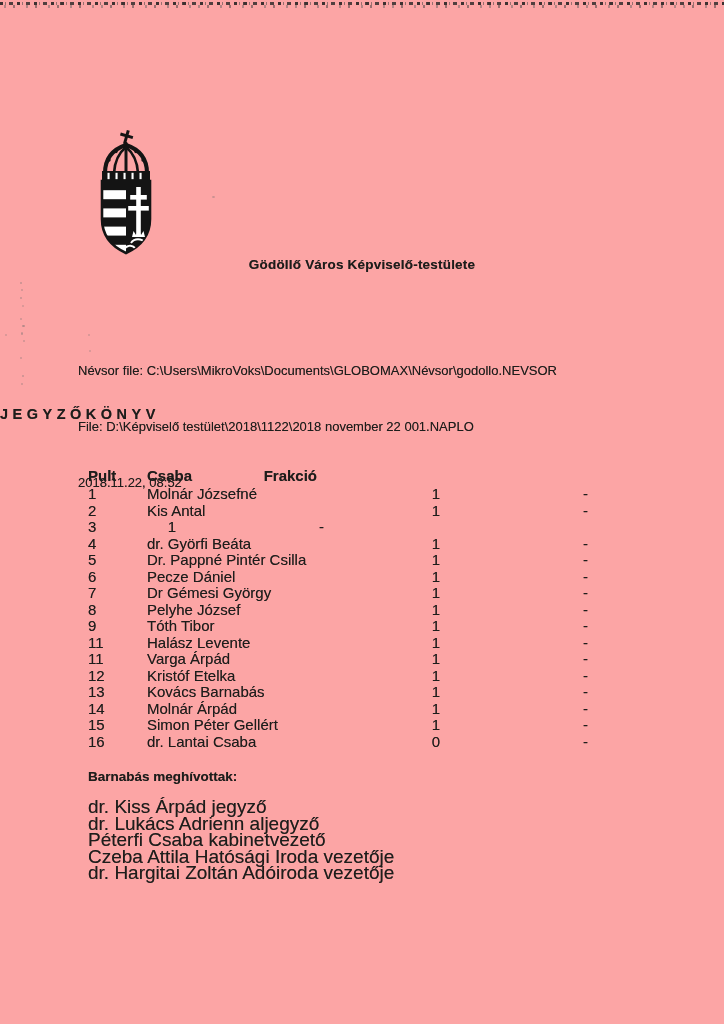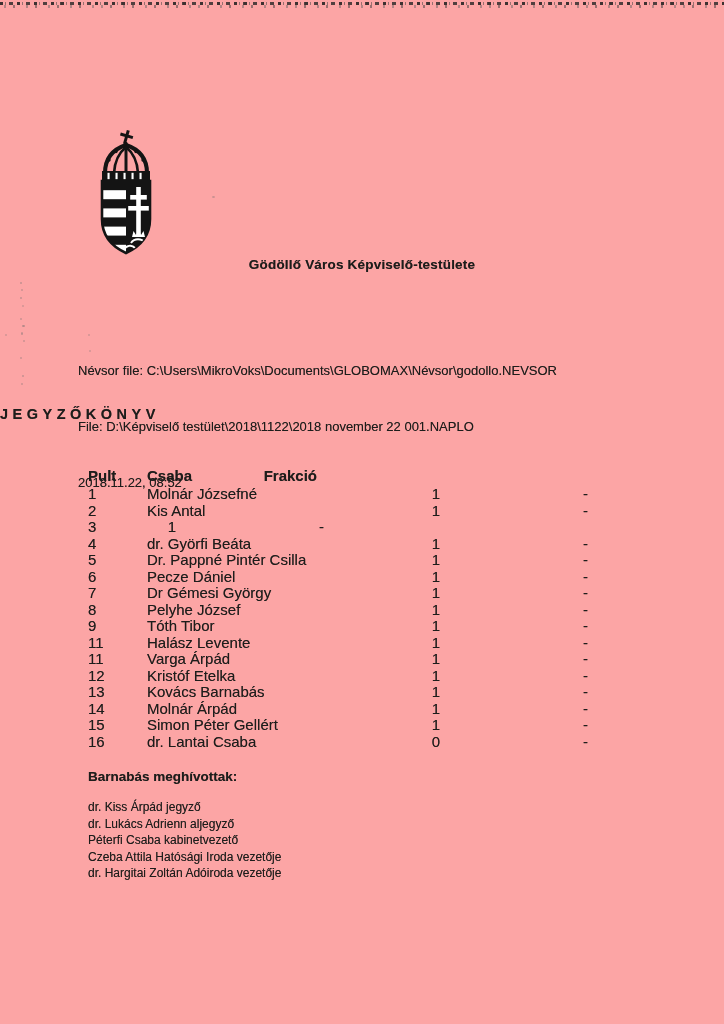--- a/index.html
+++ b/index.html
@@ -44,21 +44,21 @@
   .roster{position:absolute;top:468px;left:88px;width:500px;font-size:15px;}
   .trow{display:flex;line-height:16.5px;height:16.5px;}
   .thead{font-weight:bold;margin-bottom:1.5px;}
   .c-pult{width:59px;}
   .c-nev{flex:1;}
   .c-voks{width:29px;text-align:right;}
   .c-frakcio{width:148px;text-align:right;}
   .thead .c-frakcio{padding-right:7px;}
 
   .invitees-heading{position:absolute;top:769px;left:88px;font-weight:bold;font-size:13.5px;}
-  .invitee-list{position:absolute;top:799px;left:88px;font-size:12px;line-height:16.5px;}
+  .invitee-list{position:absolute;top:799px;left:88px;font-size:19px;line-height:16.5px;}
 </style>
 </head>
 <body>
 
 <div class="page">
 
   <div class="scan-noise"></div>
 
   <div class="speck" style="left:212px;top:196px;width:3px;height:2px;opacity:.35;"></div>
   <div class="speck" style="left:20px;top:282px;width:2px;height:2px;opacity:.4;"></div>

